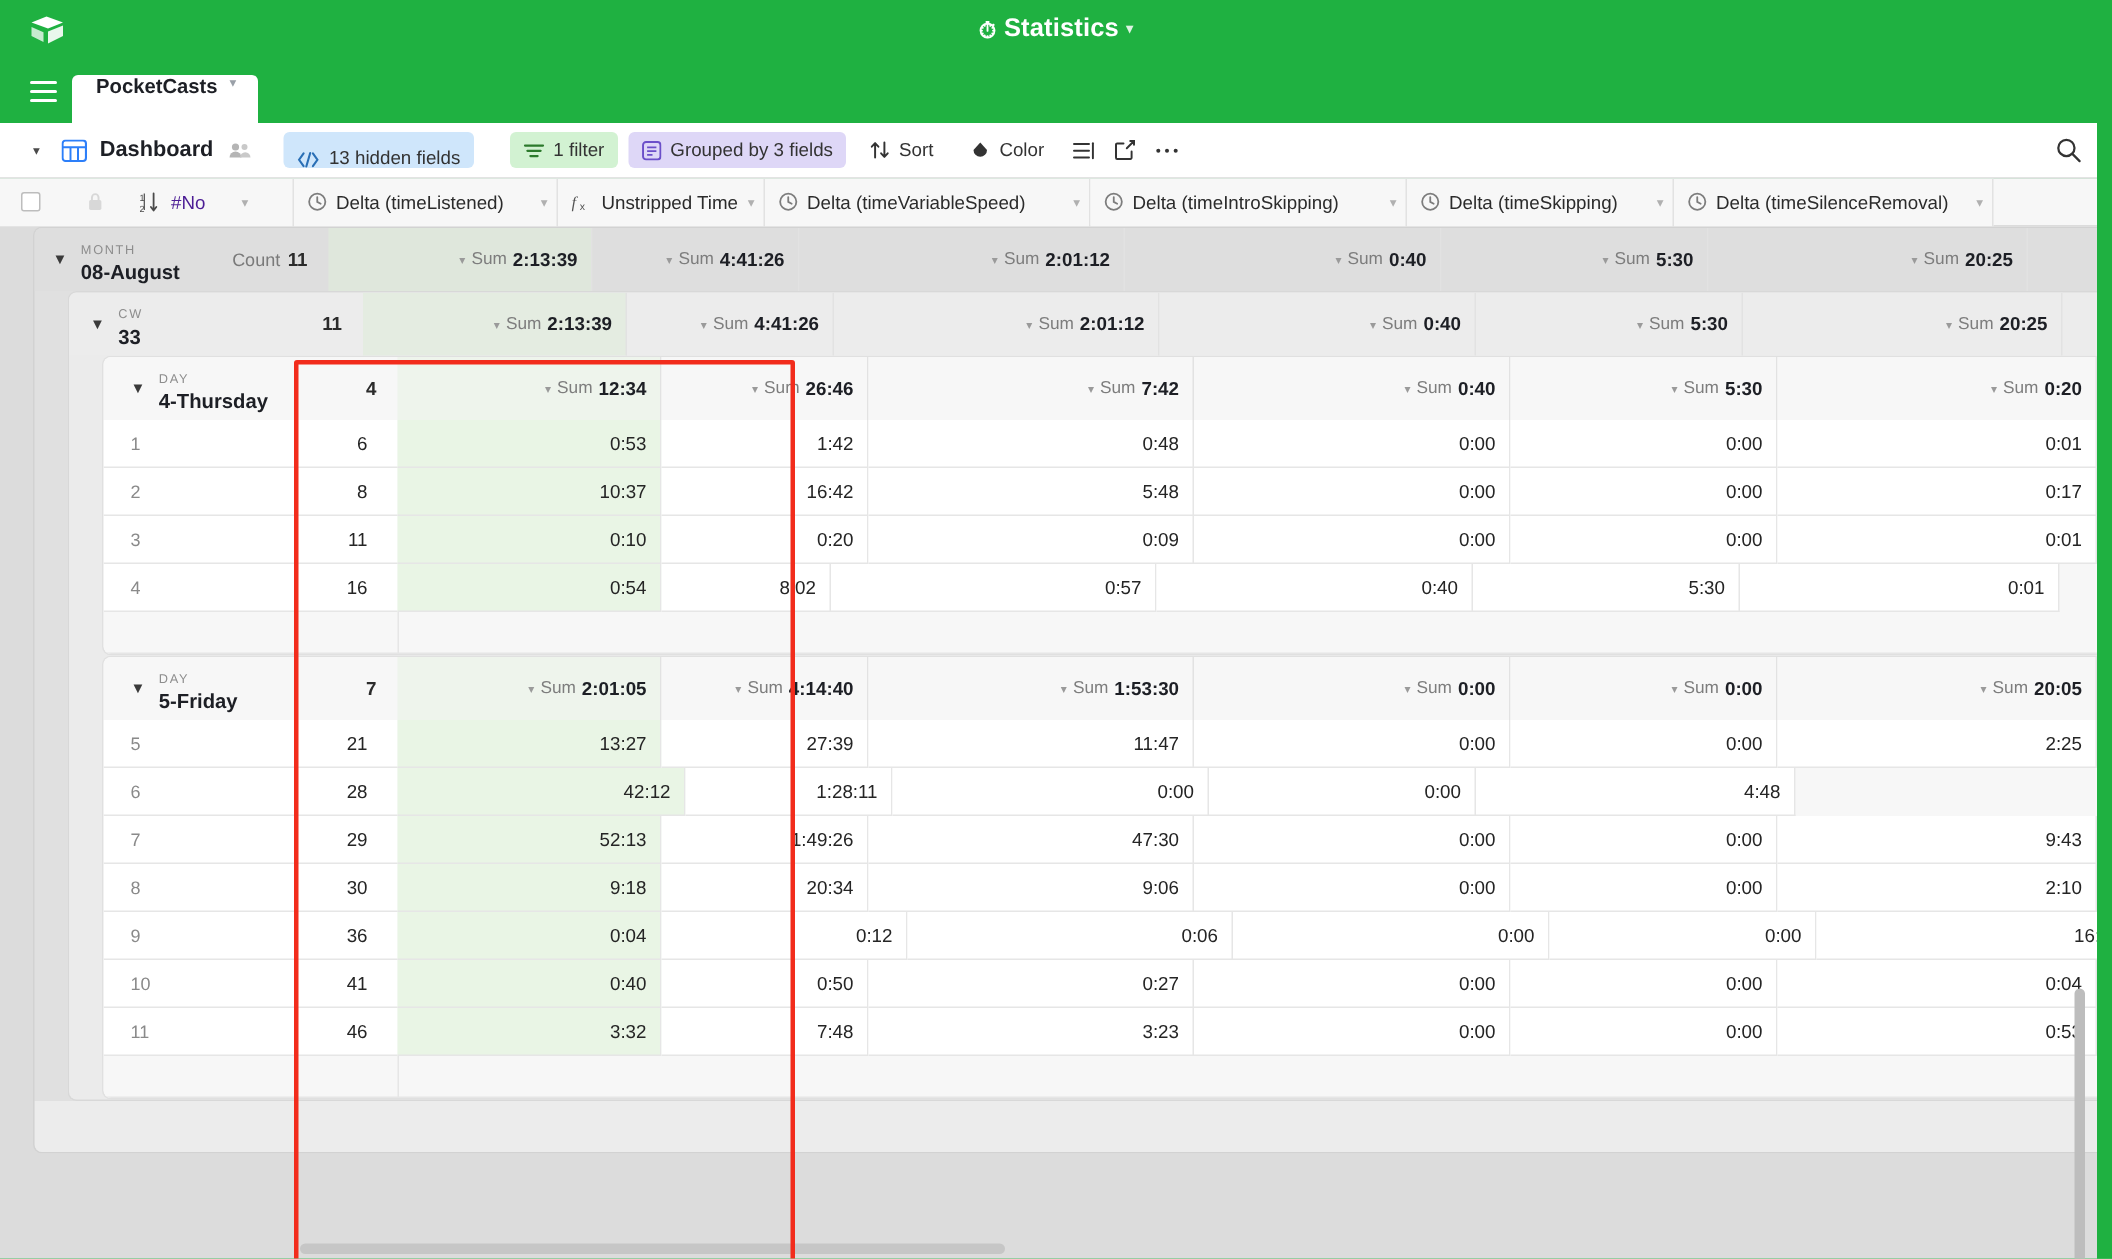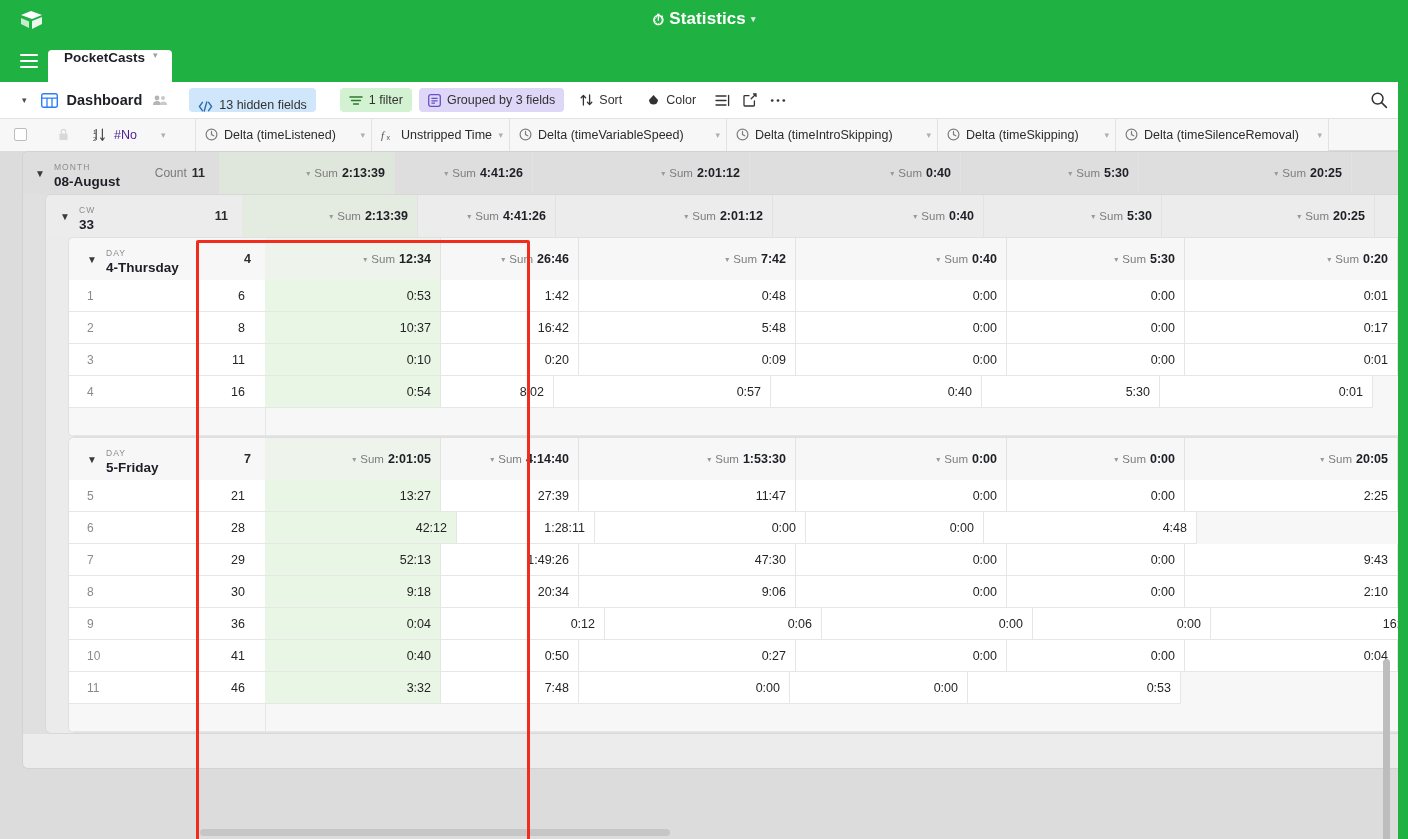--- a/index.html
+++ b/index.html
@@ -703,20 +703,21 @@
                 <div class="cell" style="width:178px">0:00</div>
                 <div class="cell" style="width:213px">0:04</div>
               </div>
               <div class="row">
                 <div class="cell num-col">
                   <span class="rownum">11</span>
                   <span class="rowval">46</span>
                 </div>
                 <div class="cell listened" style="width:176px">3:32</div>
                 <div class="cell" style="width:138px">7:48</div>
+                <div class="cell" style="width:217px">3:23</div>
                 <div class="cell" style="width:211px">0:00</div>
                 <div class="cell" style="width:178px">0:00</div>
                 <div class="cell" style="width:213px">0:53</div>
               </div>
               <div class="grp-filler row">
                 <div class="fl-left"></div>
                 <div class="fl-rest"></div>
               </div>
             </div>
           </div>

